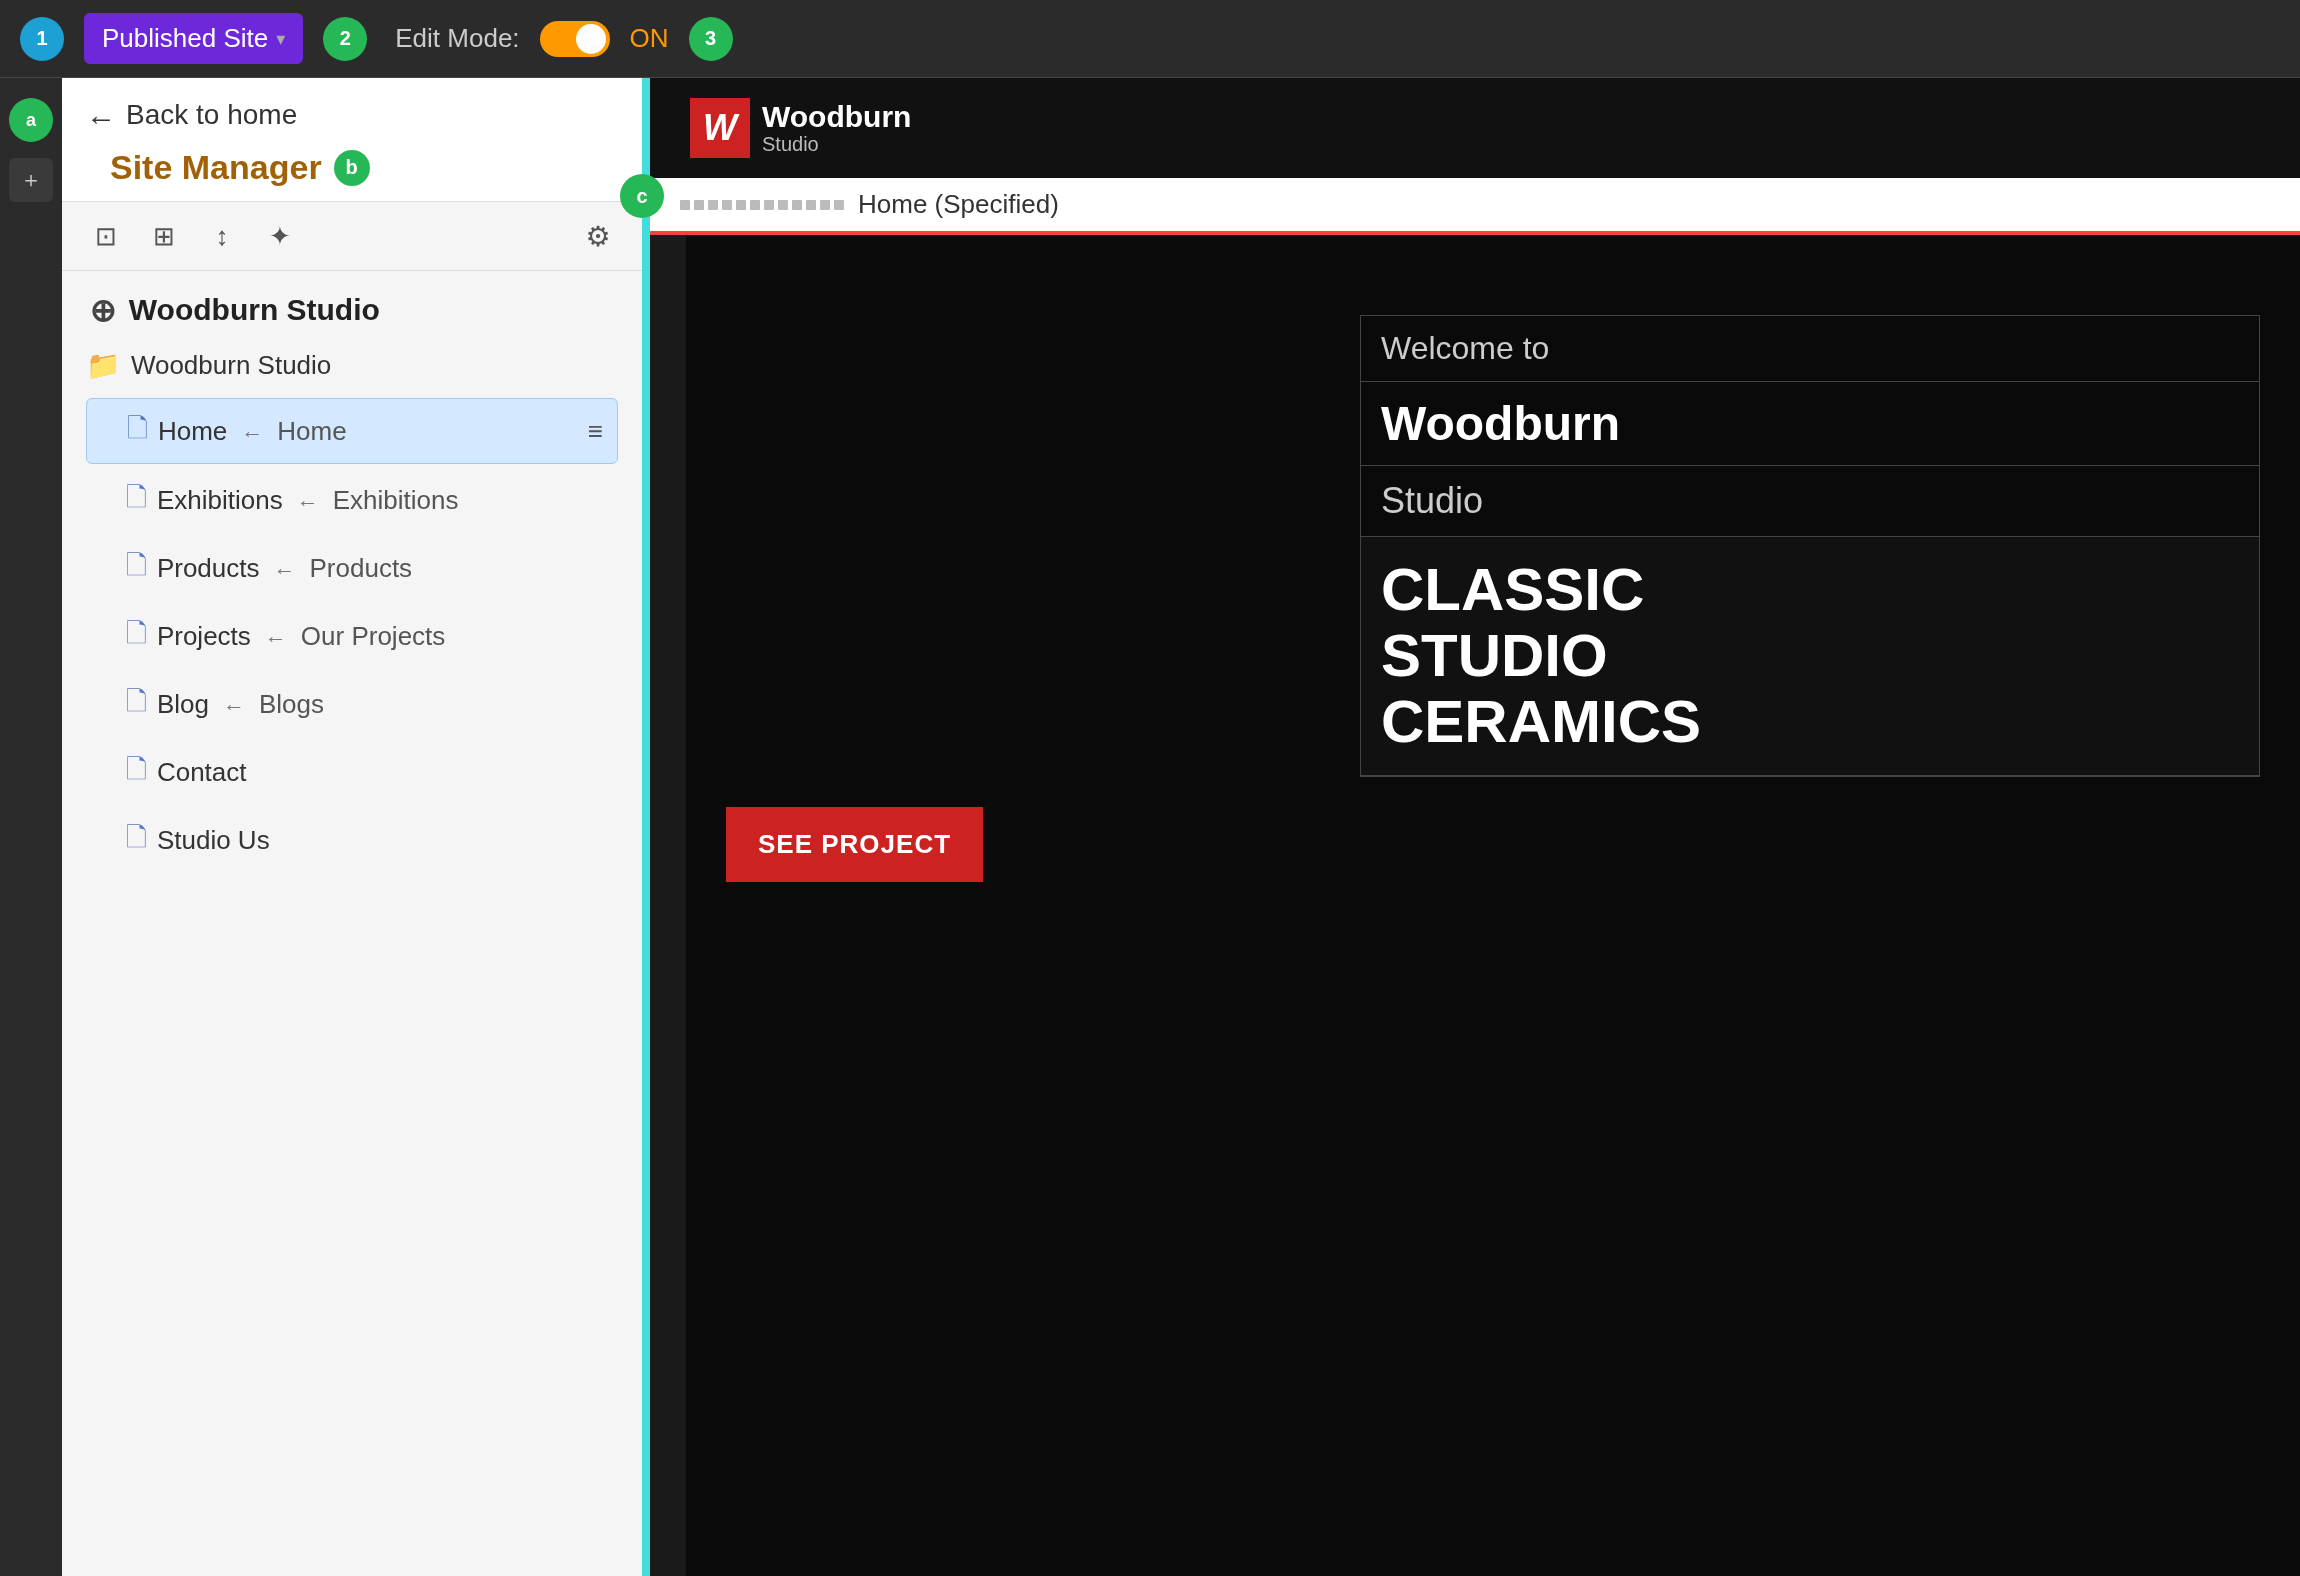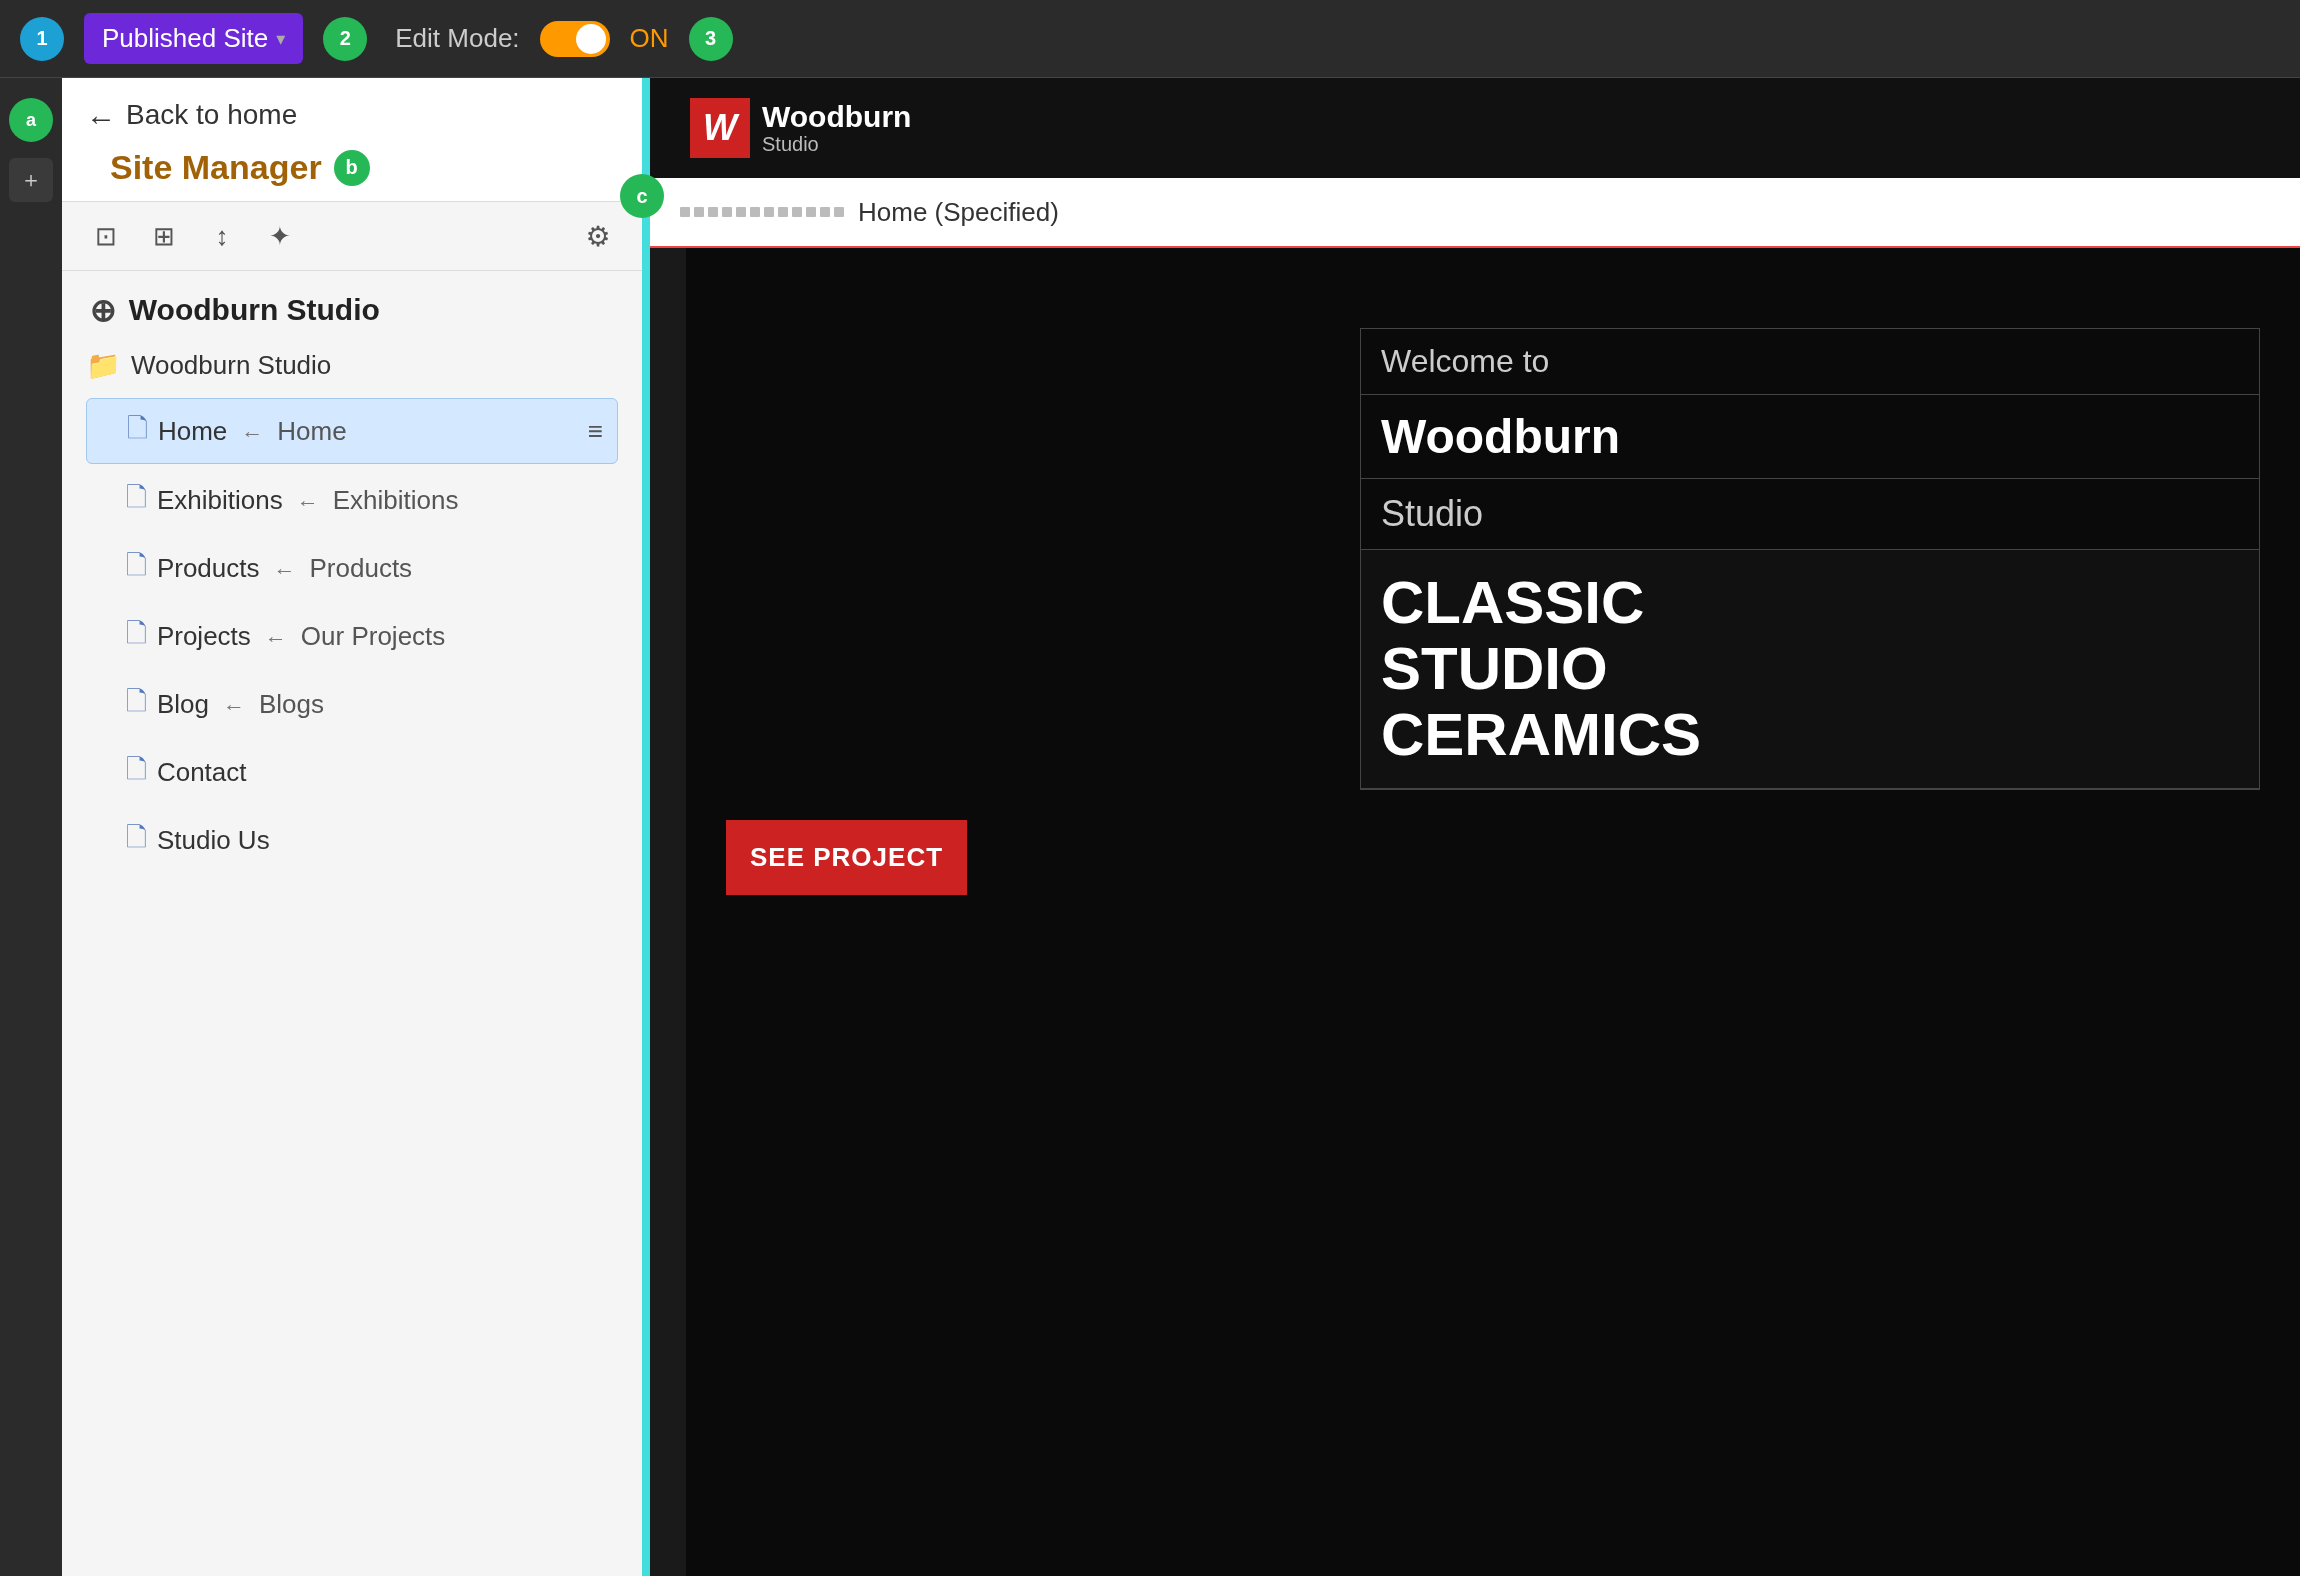--- a/index.html
+++ b/index.html
@@ -276,27 +276,27 @@
     }
     .logo-text-block {
       color: white;
     }
     .logo-title { font-size: 30px; font-weight: 700; line-height: 1.1; }
     .logo-sub { font-size: 20px; color: #bbb; }
 
     
     .preview-breadcrumb {
       background: white;
-      height: 70px;
+      height: 57px;
       display: flex;
       align-items: center;
       padding: 0 30px;
       gap: 14px;
       flex-shrink: 0;
-      border-bottom: 2px solid #ef4444;
+      border-bottom: 4px solid #ef4444;
     }
     .breadcrumb-dots {
       display: flex;
       gap: 4px;
     }
     .breadcrumb-dot {
       width: 10px; height: 10px;
       background: #bbb;
       border-radius: 1px;
     }
@@ -358,21 +358,21 @@
       font-size: 60px;
       font-weight: 900;
       color: white;
       line-height: 1.1;
     }
 
     .see-project-btn {
       background: #cc2222;
       color: white;
       border: none;
-      padding: 22px 24px;
+      padding: 22px 32px;
       font-size: 26px;
       font-weight: 700;
       letter-spacing: 1px;
       cursor: pointer;
       margin-top: 30px;
       align-self: flex-start;
     }
 
     
     .nav-arrow {

